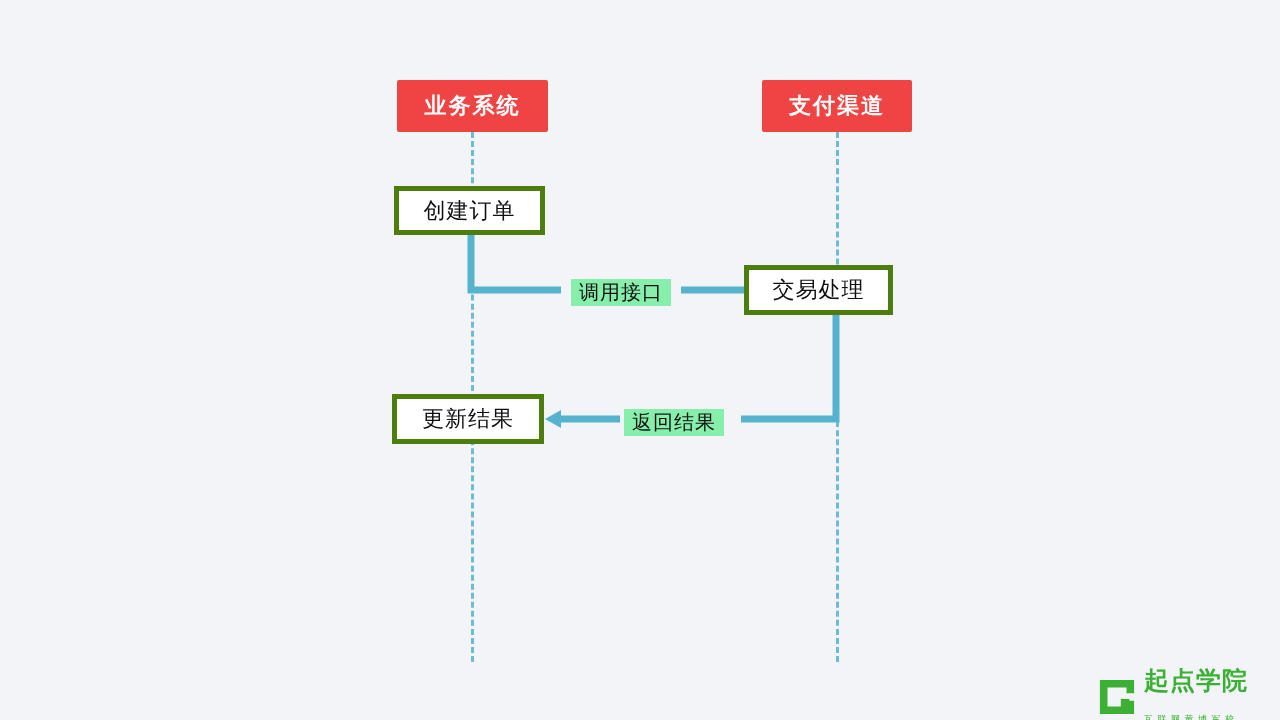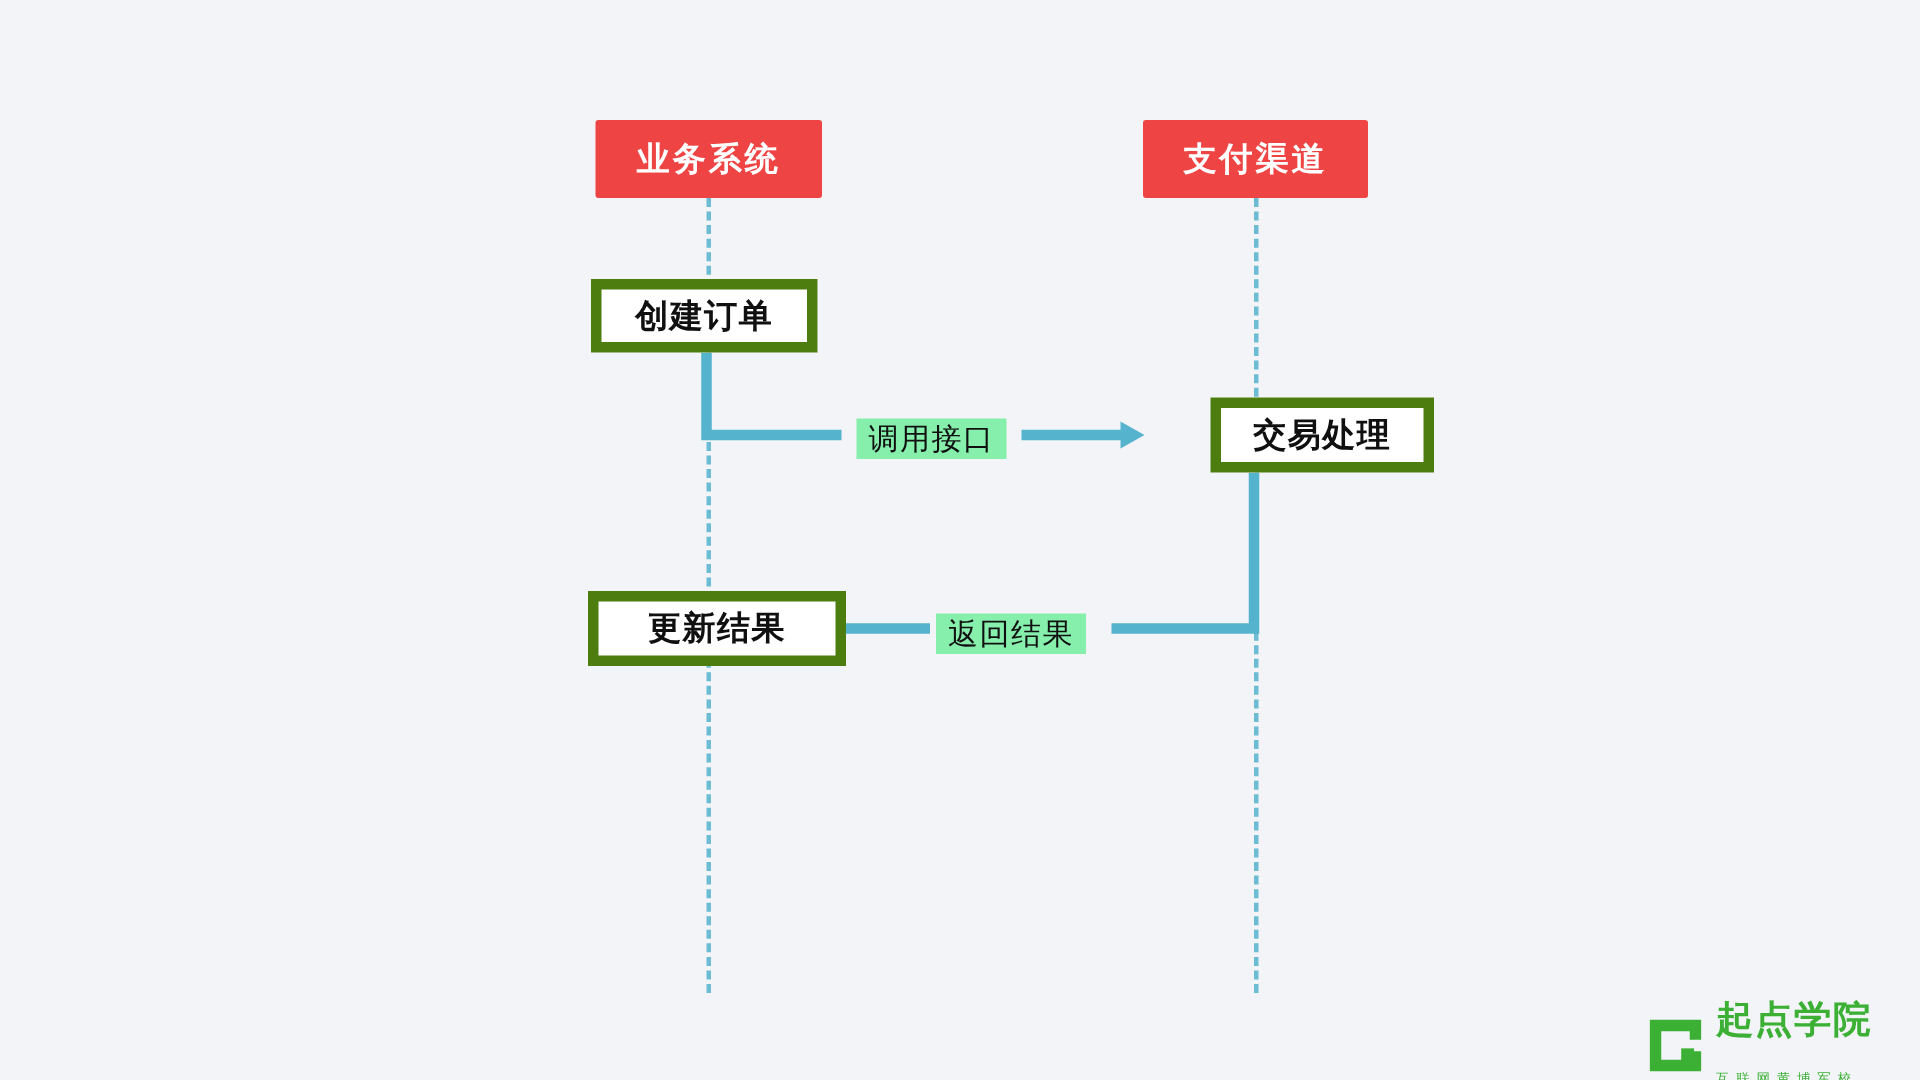--- a/index.html
+++ b/index.html
@@ -48,30 +48,29 @@
   #lifeline-0 { left: 471px; top: 132px; height: 530px; }
   #lifeline-1 { left: 836px; top: 132px; height: 530px; }
 
   
   .action-box {
     position: absolute;
     display: flex;
     align-items: center;
     justify-content: center;
     background: #ffffff;
-    border: 7px solid #4d7c0f;
+    border: 5px solid #4d7c0f;
     color: #101010;
     font-size: 22px;
     letter-spacing: 1px;
     box-sizing: border-box;
-    font-weight: bold;
   }
   #action-create-order  { left: 394px; top: 186px; width: 151px; height: 49px; }
-  #action-transaction   { left: 807px; top: 265px; width: 149px; height: 50px; }
-  #action-update-result { left: 392px; top: 394px; width: 172px; height: 50px; }
+  #action-transaction   { left: 744px; top: 265px; width: 149px; height: 50px; }
+  #action-update-result { left: 392px; top: 394px; width: 152px; height: 50px; }
 
   
   #connectors {
     position: absolute;
     left: 0;
     top: 0;
     width: 1280px;
     height: 720px;
     pointer-events: none;
   }

